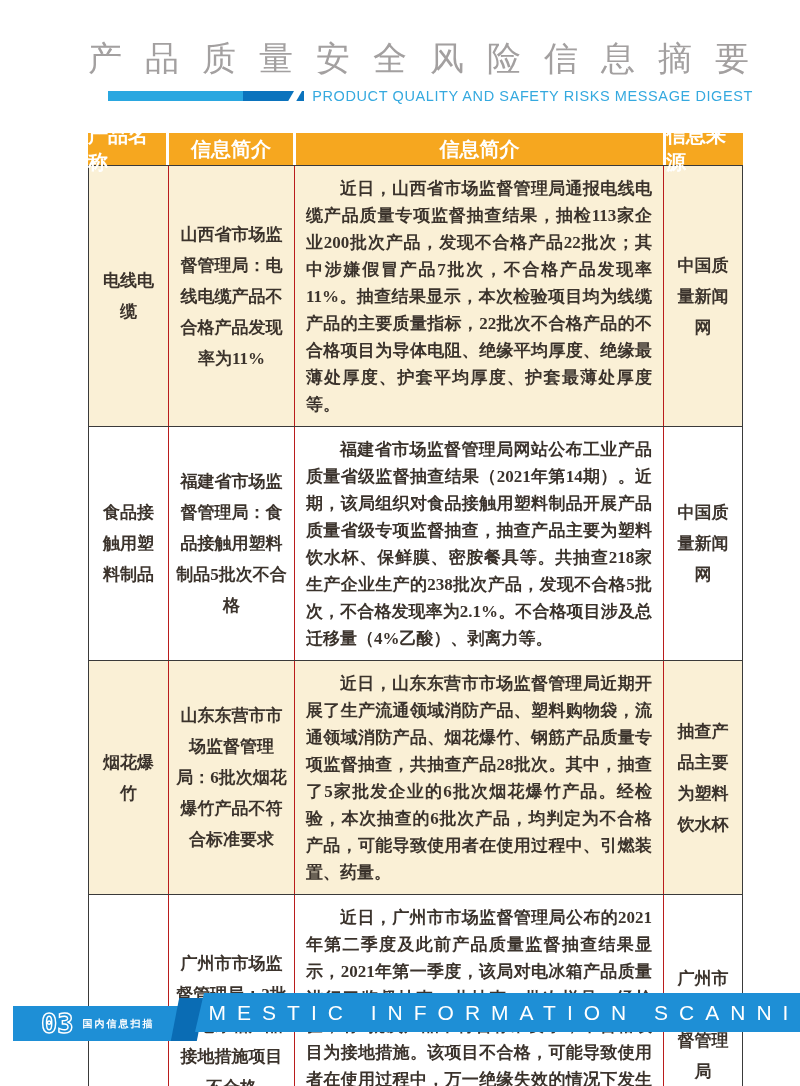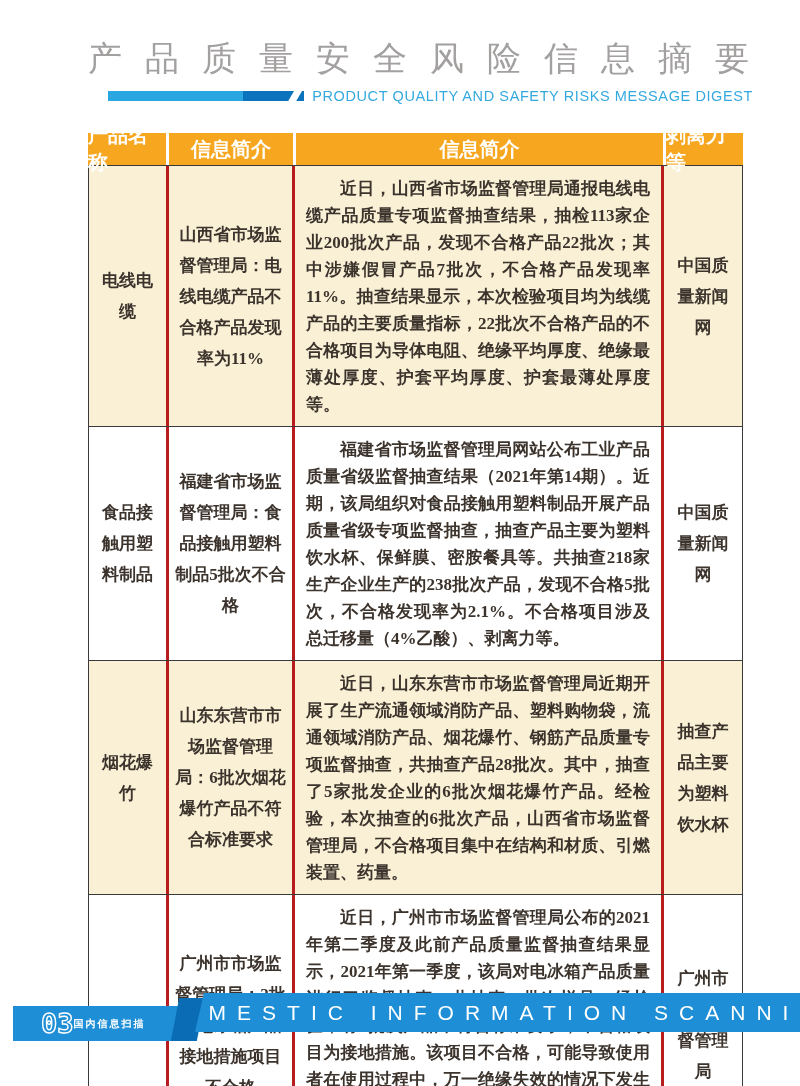--- a/index.html
+++ b/index.html
@@ -73,21 +73,21 @@
     border-bottom:1px solid #3a3a3a;
   }
   .trow:last-child { border-bottom:none; }
   .row-cream { background:#faf0d6; }
   .row-white { background:#ffffff; }
   .trow:nth-child(1) { min-height:190px; }
   .trow:nth-child(2) { min-height:186px; }
   .trow:nth-child(3) { min-height:185px; }
   .trow:nth-child(4) { min-height:249px; }
 
-  .cell { border-right:3px solid #b91c1c; }
+  .cell { border-right:1px solid #b91c1c; }
   .cell:last-child { border-right:none; }
   .cell-center {
     display:flex; align-items:center; justify-content:center;
     text-align:center;
     font-weight:bold;
     font-size:17px;
     line-height:31px;
     padding:24px 6px;
   }
   .cell-summary {
@@ -99,21 +99,21 @@
     text-indent:2em;
   }
 
   
   .footer-bar-left {
     position:absolute; left:0; top:1006px;
     width:170px; height:35px;
     background:#1e8fd6; z-index:1;
     clip-path:polygon(0 0, 100% 0, calc(100% - 7px) 100%, 0 100%);
     display:flex; align-items:center;
-    padding-left:28px; 
+    padding-left:28px; gap:9px;
   }
   .page-num {
     font-family:"DejaVu Sans Mono", monospace;
     font-weight:bold;
     font-size:27px;
     line-height:1;
     color:transparent;
     -webkit-text-stroke:1.4px #ffffff;
   }
   @supports not (-webkit-text-stroke:1px #fff) {
@@ -162,41 +162,41 @@
       <div class="bar-dark"></div>
       <div class="header-subtitle">PRODUCT QUALITY AND SAFETY RISKS MESSAGE DIGEST</div>
     </div>
   </div>
 
   <div class="quality-table">
     <div class="thead">
       <div class="th">产品名称</div>
       <div class="th">信息简介</div>
       <div class="th">信息简介</div>
-      <div class="th">剥离力等</div>
+      <div class="th">信息来源</div>
     </div>
     <div class="tbody">
     <div class="trow row-cream">
       <div class="cell cell-center">电线电缆</div>
       <div class="cell cell-center">山西省市场监督管理局：电线电缆产品不合格产品发现率为11%</div>
       <div class="cell cell-summary">近日，山西省市场监督管理局通报电线电缆产品质量专项监督抽查结果，抽检113家企业200批次产品，发现不合格产品22批次；其中涉嫌假冒产品7批次，不合格产品发现率11%。抽查结果显示，本次检验项目均为线缆产品的主要质量指标，22批次不合格产品的不合格项目为导体电阻、绝缘平均厚度、绝缘最薄处厚度、护套平均厚度、护套最薄处厚度等。</div>
       <div class="cell cell-center">中国质量新闻网</div>
     </div>
 
     <div class="trow row-white">
       <div class="cell cell-center">食品接触用塑料制品</div>
       <div class="cell cell-center">福建省市场监督管理局：食品接触用塑料制品5批次不合格</div>
       <div class="cell cell-summary">福建省市场监督管理局网站公布工业产品质量省级监督抽查结果（2021年第14期）。近期，该局组织对食品接触用塑料制品开展产品质量省级专项监督抽查，抽查产品主要为塑料饮水杯、保鲜膜、密胺餐具等。共抽查218家生产企业生产的238批次产品，发现不合格5批次，不合格发现率为2.1%。不合格项目涉及总迁移量（4%乙酸）、剥离力等。</div>
       <div class="cell cell-center">中国质量新闻网</div>
     </div>
 
     <div class="trow row-cream">
       <div class="cell cell-center">烟花爆竹</div>
       <div class="cell cell-center">山东东营市市场监督管理局：6批次烟花爆竹产品不符合标准要求</div>
-      <div class="cell cell-summary">近日，山东东营市市场监督管理局近期开展了生产流通领域消防产品、塑料购物袋，流通领域消防产品、烟花爆竹、钢筋产品质量专项监督抽查，共抽查产品28批次。其中，抽查了5家批发企业的6批次烟花爆竹产品。经检验，本次抽查的6批次产品，山西省市场监督管理局，不合格项目集中在结构和材质、引燃装置、药量。</div>
+      <div class="cell cell-summary">近日，山东东营市市场监督管理局近期开展了生产流通领域消防产品、塑料购物袋，流通领域消防产品、烟花爆竹、钢筋产品质量专项监督抽查，共抽查产品28批次。其中，抽查了5家批发企业的6批次烟花爆竹产品。经检验，本次抽查的6批次产品，均判定为不合格产品，可能导致使用者在使用过程中、引燃装置、药量。</div>
       <div class="cell cell-center">抽查产品主要为塑料饮水杯</div>
     </div>
 
     <div class="trow row-white">
       <div class="cell cell-center">电冰箱</div>
       <div class="cell cell-center">广州市市场监督管理局：2批次电冰箱产品接地措施项目不合格</div>
       <div class="cell cell-summary">近日，广州市市场监督管理局公布的2021年第二季度及此前产品质量监督抽查结果显示，2021年第一季度，该局对电冰箱产品质量进行了监督抽查，共抽查11批次样品，经检验，有2批次产品不符合标准要求，不合格项目为接地措施。该项目不合格，可能导致使用者在使用过程中，万一绝缘失效的情况下发生触电事故，接地措施无法提供有效而可靠的接地保护，直接危及使用者的生命财产安全。</div>
       <div class="cell cell-center">广州市市场监督管理局</div>
     </div>
   </div>

